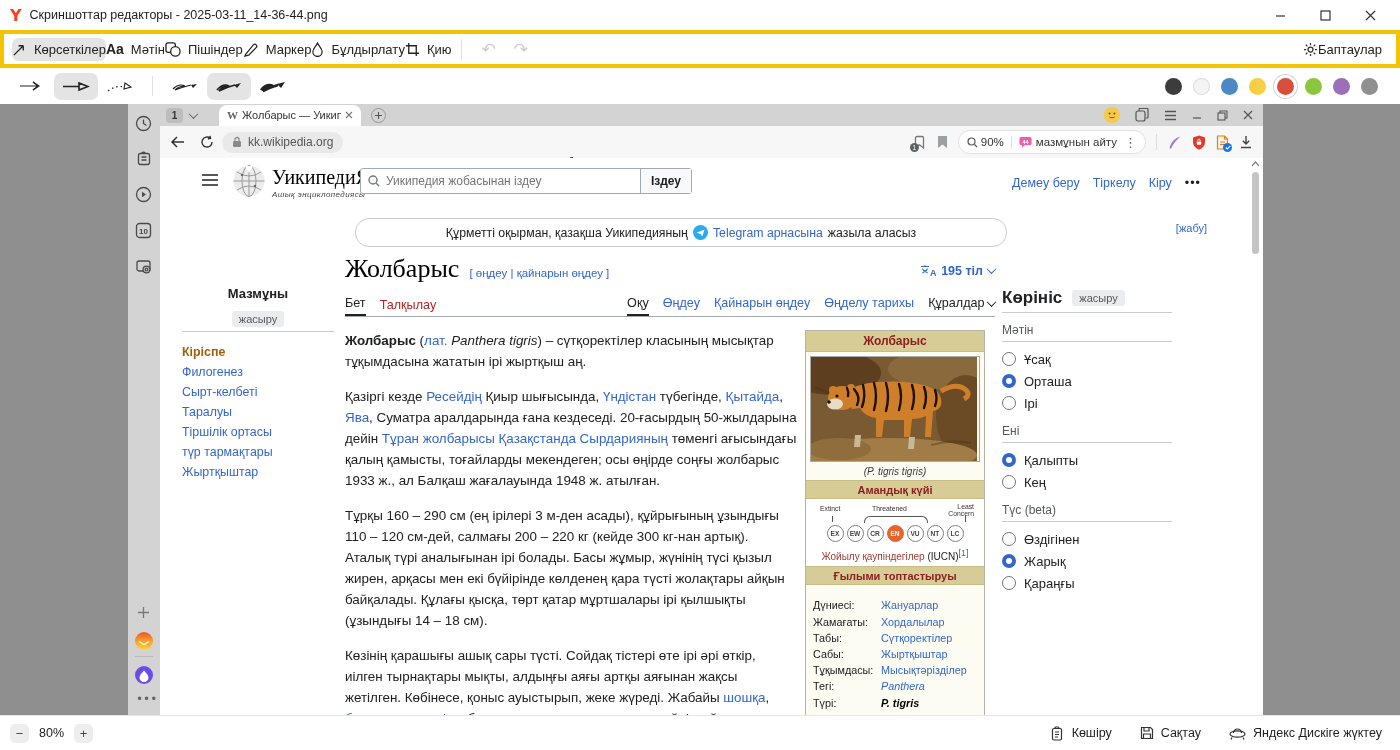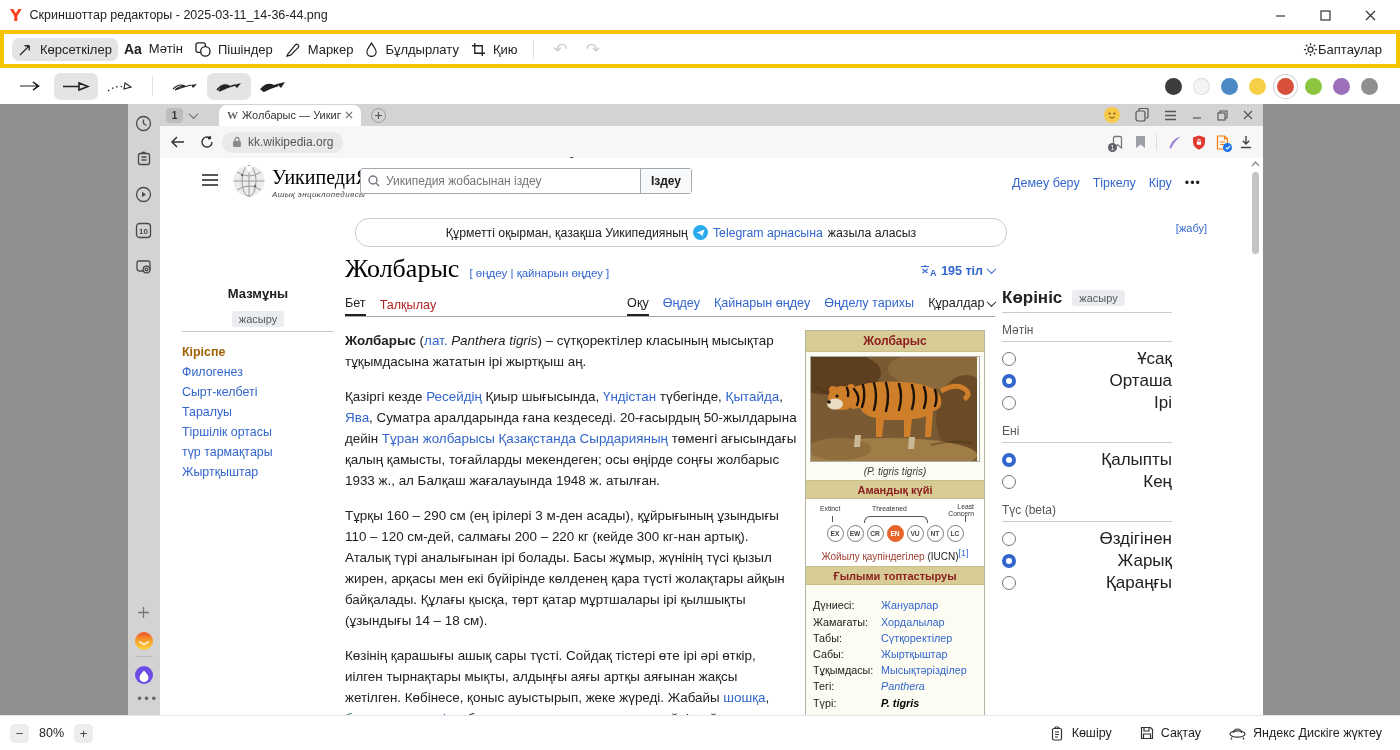--- a/index.html
+++ b/index.html
@@ -7,21 +7,21 @@
   .abs{position:absolute;}
   .flex{display:flex;align-items:center;}
   svg{display:block;}
   
   .titlebar{top:0;left:0;right:0;height:30px;background:#fff;display:flex;align-items:center;padding:0 10px;font-size:12.5px;color:#222;}
   .ylogo{color:#fc3f1d;font-weight:bold;font-size:16px;margin-right:8px;font-family:"DejaVu Sans",sans-serif;}
   .wctrls{margin-left:auto;display:flex;gap:34px;align-items:center;padding-right:14px;color:#333;}
   .wctrls span{cursor:default;}
   
   .yellowframe{top:30px;left:0;right:0;height:38px;background:#fff;border:4px solid #f5c400;box-sizing:border-box;display:flex;align-items:center;padding:0 8px;}
-  .tbtn{display:flex;align-items:flex-start;gap:7px;padding:4px 6px;border-radius:7px;font-size:13px;color:#222;white-space:nowrap;}
+  .tbtn{display:flex;align-items:flex-end;gap:7px;padding:4px 0;border-radius:7px;font-size:13px;color:#222;white-space:nowrap;}
   .tbtn.sel{background:#e4e4e4;}
   .vdiv{width:1px;height:20px;background:#e2e2e2;margin:0 10px;}
   .histbtn{font-family:"DejaVu Sans",sans-serif;color:#cccccc;font-size:17px;padding:0 9px;}
   .settings{margin-left:auto;display:flex;align-items:center;font-size:13px;padding-right:6px;}
   
   .optionsbar{top:68px;left:0;right:0;height:36px;background:#fff;display:flex;align-items:center;padding:0 10px;}
   .abtn{width:44px;height:27px;border-radius:7px;display:flex;align-items:center;justify-content:center;}
   .abtn.sel{background:#e4e4e4;}
   .swatches{margin-left:auto;display:flex;gap:11px;align-items:center;padding-right:12px;}
   .sw{width:17px;height:17px;border-radius:50%;}
@@ -53,21 +53,21 @@
   .wsearch{position:absolute;left:200px;top:10px;width:332px;height:26px;display:flex;border:1px solid #a2a9b1;border-radius:3px;box-sizing:border-box;background:#fff;}
   .wsearch input{flex:1;border:0;outline:0;font-size:12px;padding:0 6px 0 2px;color:#222;background:transparent;font-family:"Liberation Sans",sans-serif;}
   .wsearch .sbtn{width:50px;border-left:1px solid #a2a9b1;background:#f8f9fa;font-size:12px;font-weight:bold;color:#202122;display:flex;align-items:center;justify-content:center;}
   .toplinks{position:absolute;right:62px;top:18px;display:flex;gap:13px;font-size:12.5px;}
   .banner{position:absolute;left:195px;top:60px;width:650px;height:27px;border:1px solid #c8ccd1;border-radius:14px;display:flex;align-items:center;justify-content:center;gap:5px;font-size:12.3px;background:#fff;}
   .tocc{position:absolute;left:22px;top:128px;width:152px;}
   .tocitem{height:19px;font-size:12.4px;margin-bottom:1px;display:flex;align-items:center;}
   .apanel{position:absolute;left:842px;top:130px;width:170px;}
   .alabel{font-size:12px;color:#54595d;margin:10px 0 4px;}
   .hrline{height:1px;background:#c8ccd1;margin:4px 0 6px;}
-  .radrow{display:flex;align-items:center;gap:8px;height:22px;font-size:17px;color:#202122;justify-content:space-between;}
+  .radrow{display:flex;align-items:center;gap:8px;height:22px;font-size:13px;color:#202122;}
   .rad{width:14px;height:14px;border-radius:50%;border:1px solid #72777d;background:#fff;box-sizing:border-box;position:relative;flex:0 0 auto;}
   .rad.sel{border:none;background:#36c;}
   .rad.sel::after{content:"";position:absolute;inset:4px;background:#fff;border-radius:50%;}
   .arttitle{position:absolute;left:185px;top:96px;width:650px;display:flex;align-items:baseline;}
   .arttitle h1{font-family:"Liberation Serif",serif;font-weight:normal;font-size:26px;margin:0 10px 0 0;color:#000;}
   .arttabs{position:absolute;left:185px;top:136px;width:650px;border-bottom:1px solid #a2a9b1;height:22px;display:flex;align-items:flex-end;font-size:12.6px;gap:14px;}
   .attab{padding-bottom:4px;}
   .attab.on{border-bottom:2px solid #202122;color:#202122;}
   .artbody{position:absolute;left:185px;top:172px;width:452px;line-height:21px;}
   .artbody p{margin:0 0 14px;}
@@ -373,20 +373,38 @@
               <svg width="15" height="15" viewBox="0 0 15 15" fill="none" stroke="#777" stroke-width="1.3">
                   <path d="M3.5 13 V3 a1.5 1.5 0 0 1 1.5 -1.5 h5 A1.5 1.5 0 0 1 11.5 3 v10 L7.5 9.8 Z"></path>
                 </svg>
               <span style="position:absolute;left:-2px;bottom:-2px;width:9px;height:9px;border-radius:50%;background:#5f6368;color:#fff;font-size:6.5px;display:flex;align-items:center;justify-content:center;">1</span>
             </span>
             <span>
                 <svg width="11" height="14" viewBox="0 0 11 14">
                   <path d="M1 1 h9 v12 l-4.5 -3.4 L1 13 Z" fill="#9aa0a6"></path>
                 </svg>
               </span>
+            <div class="cluster">
+              <span style="display:flex;align-items:center;gap:3px;">
+                <svg width="11" height="11" viewBox="0 0 11 11" fill="none" stroke="#555" stroke-width="1.2">
+                    <circle cx="4.5" cy="4.5" r="3.5"></circle>
+                    <path d="M7.5 7.5 L10 10"></path>
+                  </svg>
+                <span>90%</span>
+              </span>
+              <span style="width:1px;height:13px;background:#e0e0e0;"></span>
+              <span style="display:flex;align-items:center;gap:4px;">
+                <svg width="13" height="12" viewBox="0 0 13 12">
+                    <path d="M2 1 h9 a1.5 1.5 0 0 1 1.5 1.5 v5 A1.5 1.5 0 0 1 11 9 H6 L3 11.5 V9 H2 A1.5 1.5 0 0 1 .5 7.5 v-5 A1.5 1.5 0 0 1 2 1 Z" fill="#ef5da8"></path>
+                    <text x="6.5" y="7.5" text-anchor="middle" font-size="5.5" fill="#fff" font-weight="bold" font-family="Liberation Sans,sans-serif">44</text>
+                  </svg>
+                <span>мазмұнын айту</span>
+              </span>
+              <span class="dots3" style="font-size:13px;">⋮</span>
+            </div>
             <span style="width:1px;height:16px;background:#ddd;"></span>
             <span>
                 <svg width="15" height="15" viewBox="0 0 15 15">
                   <path d="M13.5 1.5 C8 3 4 7 2.5 13 l1.5 .8 C6 8.5 9.5 5 13.5 1.5 Z" fill="#9a7fd4"></path>
                 </svg>
               </span>
             <span>
                 <svg width="14" height="15" viewBox="0 0 14 15">
                   <path d="M7 .5 L13 2.6 v4.4 c0 3.6 -2.6 6.3 -6 7.7 C3.6 13.3 1 10.6 1 7 V2.6 Z" fill="#e23b2e"></path>
                   <rect x="4.8" y="6.4" width="4.4" height="3.4" rx=".8" fill="#fff"></rect>

